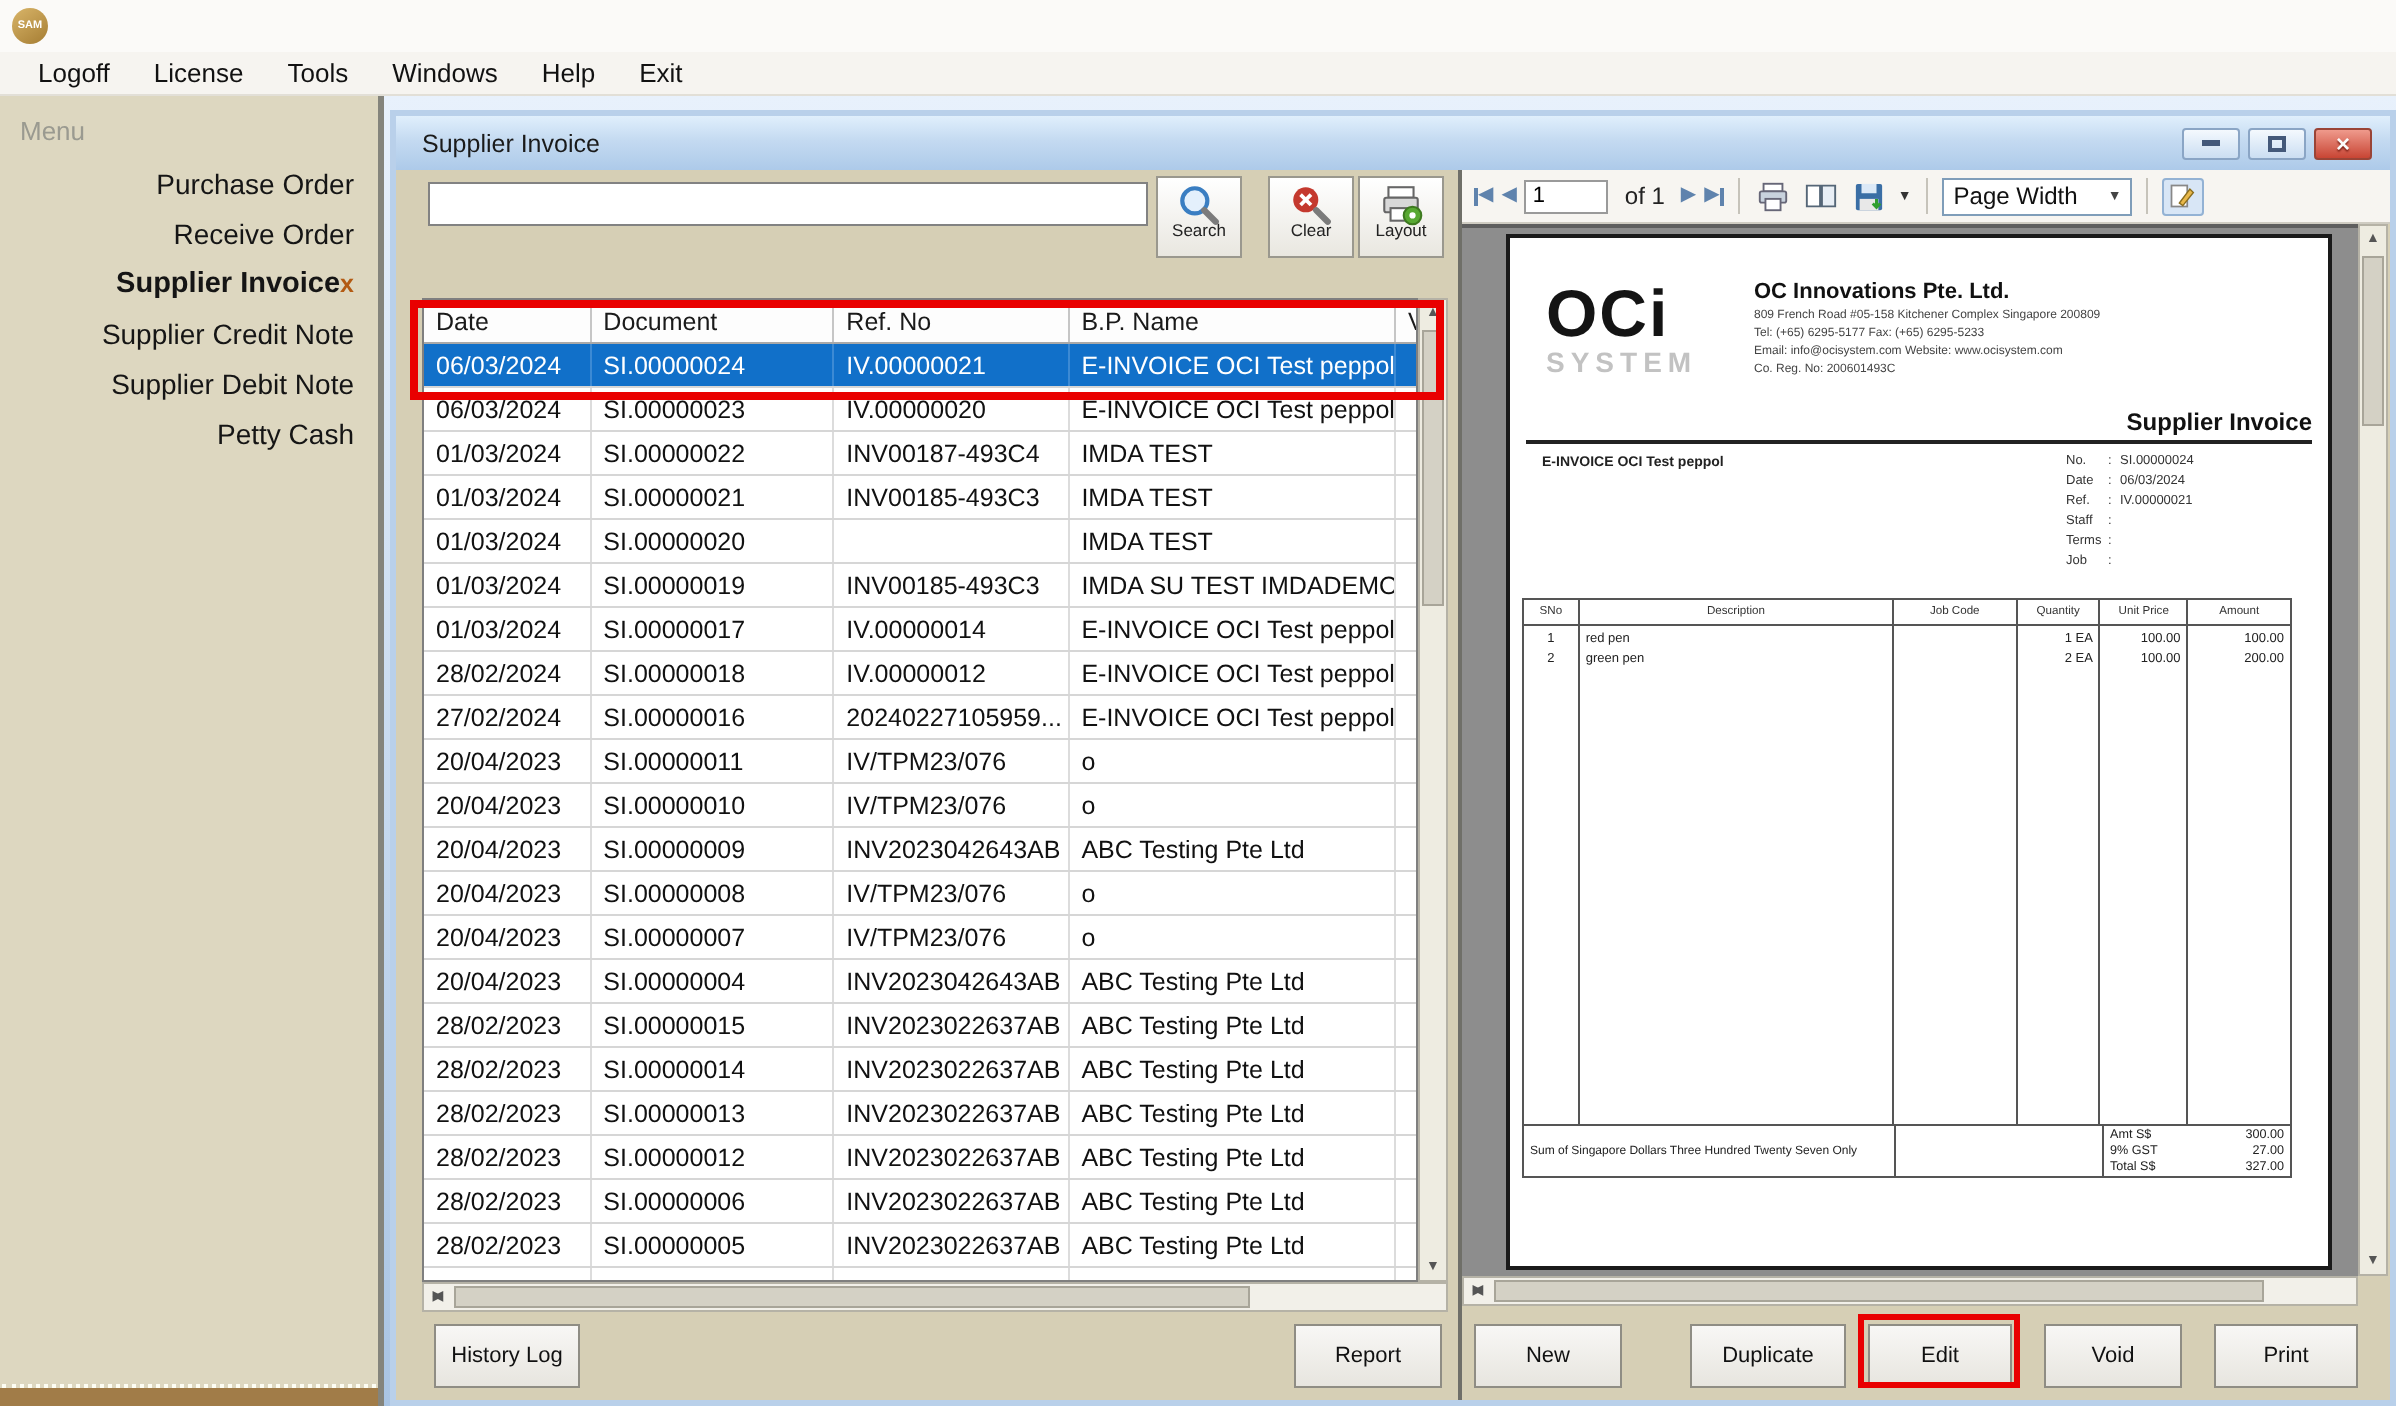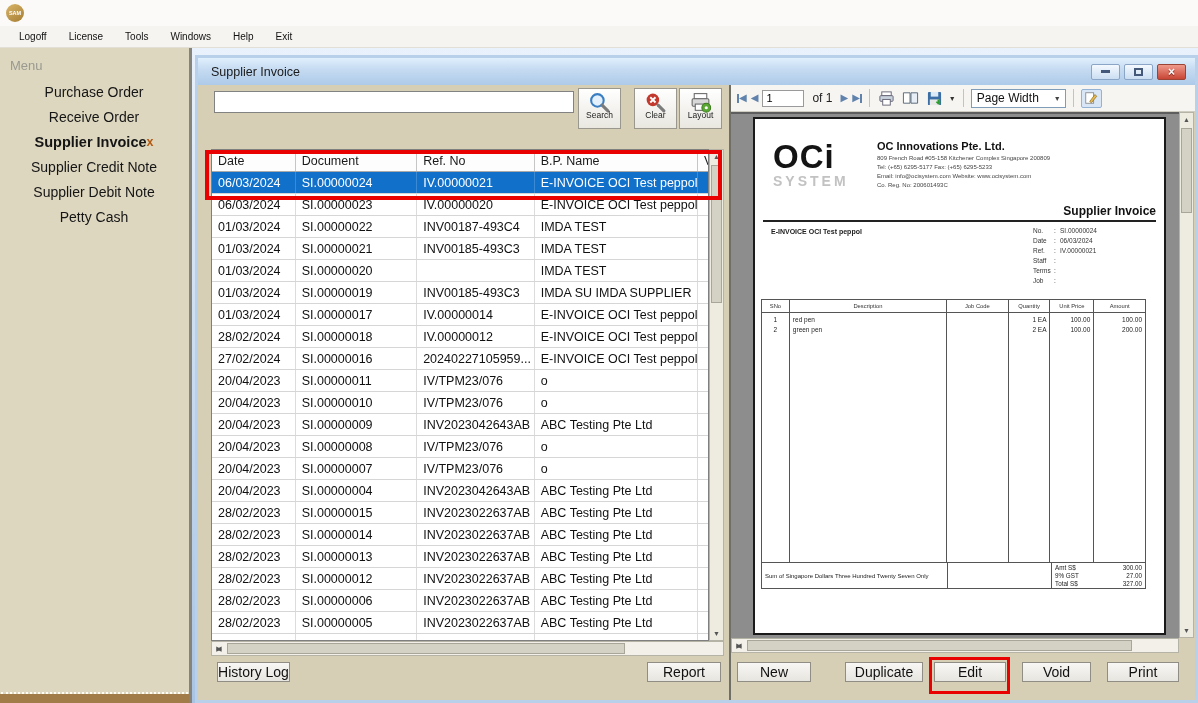--- a/index.html
+++ b/index.html
@@ -8,27 +8,27 @@
     position: relative; overflow: hidden; background:#fff;
     font-family: "Liberation Sans", sans-serif; -webkit-font-smoothing: antialiased;
   }
   
   .titlebar { height:26px; display:flex; align-items:center; padding:0 6px; background:#fbfaf8; }
   .app-icon { width:18px; height:18px; border-radius:50%; background:linear-gradient(145deg,#d9b569,#a57d33);
     color:#fff; font-size:5.5px; font-weight:bold; display:flex; align-items:center; justify-content:center; flex:none; }
   .title-text { margin-left:7px; font-size:13px; color:#000; white-space:nowrap; }
   
   .menubar { height:22px; display:flex; align-items:center; padding-left:8px; background:#f6f4f0; border-bottom:1px solid #e2dfd7; }
-  .menu-item { padding:2px 11px; font-size:10px; color:#111; cursor:default; }
+  .menu-item { padding:2px 11px; font-size:13px; color:#111; cursor:default; }
   
   .app-area { position:absolute; top:48px; left:0; right:0; bottom:0; display:flex; }
   
   .sidebar { width:192px; flex:none; background:#ddd7c0; border-right:3px solid #84847c; position:relative; }
   .sb-header { color:#9a9a90; font-size:13px; padding:10px 10px 7px 10px; }
-  .side-item { display:flex; justify-content:center; align-items:center; padding:4px 12px 5px 11px; font-size:14px; color:#151515; cursor:pointer; }
+  .side-item { display:flex; justify-content:flex-end; align-items:center; padding:4px 12px 5px 11px; font-size:14px; color:#151515; cursor:pointer; }
   .side-item.active .side-label { font-weight:bold; font-size:14.5px; }
   .side-close { color:#b35a12; font-weight:bold; font-size:12.5px; }
   .sb-bottom { position:absolute; left:0; right:0; bottom:0; }
   .sb-dots { border-top:2px dotted #fdfdf3; margin:0 1px; }
   .sb-strip { height:9px; background:#a17c48; }
   
   .mdi { flex:1; position:relative; background:linear-gradient(180deg,#e8f1fc,#a9c4e3); }
   .window { position:absolute; left:3px; top:7px; right:0; bottom:0; border:3px solid #b9d0ea; background:#d6cfb5; }
   .win-title { height:27px; background:linear-gradient(180deg,#e0effc,#c4daf1 45%,#adcae9); display:flex; align-items:center; padding:0 6px 0 13px; }
   .win-title-text { font-size:12.5px; color:#1a1a1a; }
@@ -113,22 +113,22 @@
   .icol:last-child { border-right:none; }
   .il { font-size:6.5px; color:#222; line-height:1.6; padding:0 3px; white-space:nowrap; overflow:hidden; }
   .il-c { text-align:center; } .il-r { text-align:right; }
   .ic-sno{width:28px;} .ic-desc{width:158px;} .ic-job{width:62px;} .ic-qty{width:42px;} .ic-price{width:44px;} .ic-amt{width:51px;}
   .inv-tfoot { height:26px; border-top:1px solid #555; display:flex; }
   .if-sum { width:186px; border-right:1px solid #555; font-size:6px; color:#222; padding:2px 3px; display:flex; align-items:center; }
   .if-mid { width:104px; border-right:1px solid #555; }
   .if-totals { flex:1; padding:1px 3px; }
   .if-trow { display:flex; justify-content:space-between; font-size:6.3px; color:#222; line-height:1.25; }
   
-  .act-btn { position:absolute; top:577px; height:20px; border:1px solid #8f8d84; background:linear-gradient(180deg,#f8f7f5,#e7e5df);
-    font-size:14px; color:#111; display:flex; align-items:center; justify-content:center; cursor:pointer; }
+  .act-btn { position:absolute; top:577px; height:32px; border:1px solid #8f8d84; background:linear-gradient(180deg,#f8f7f5,#e7e5df);
+    font-size:11px; color:#111; display:flex; align-items:center; justify-content:center; cursor:pointer; }
   .b-history{left:19px; width:73px;} .b-report{left:449px; width:74px;} .b-new{left:539px; width:74px;}
   .b-duplicate{left:647px; width:78px;} .b-edit{left:736px; width:72px;} .b-void{left:824px; width:69px;} .b-print{left:909px; width:72px;}
   
   .annotation { position:absolute; border:4px solid #e90000; z-index:40; pointer-events:none; }
   .ann-row { left:205px; top:150px; width:517px; height:50px; }
   .ann-edit { left:929px; top:657px; width:81px; height:37px; border-width:3px; }
 </style>
 </head>
 <body>
 
@@ -273,21 +273,21 @@
               <div class="g-cell c-date">01/03/2024</div>
               <div class="g-cell c-doc">SI.00000020</div>
               <div class="g-cell c-ref"></div>
               <div class="g-cell c-bp">IMDA TEST</div>
               <div class="g-cell c-x"></div>
             </div>
               <div class="g-row">
               <div class="g-cell c-date">01/03/2024</div>
               <div class="g-cell c-doc">SI.00000019</div>
               <div class="g-cell c-ref">INV00185-493C3</div>
-              <div class="g-cell c-bp">IMDA SU IMDA SUPPLIER</div>
+              <div class="g-cell c-bp">IMDA SU TEST IMDADEMO</div>
               <div class="g-cell c-x"></div>
             </div>
               <div class="g-row">
               <div class="g-cell c-date">01/03/2024</div>
               <div class="g-cell c-doc">SI.00000017</div>
               <div class="g-cell c-ref">IV.00000014</div>
               <div class="g-cell c-bp">E-INVOICE OCI Test peppol</div>
               <div class="g-cell c-x"></div>
             </div>
               <div class="g-row">

